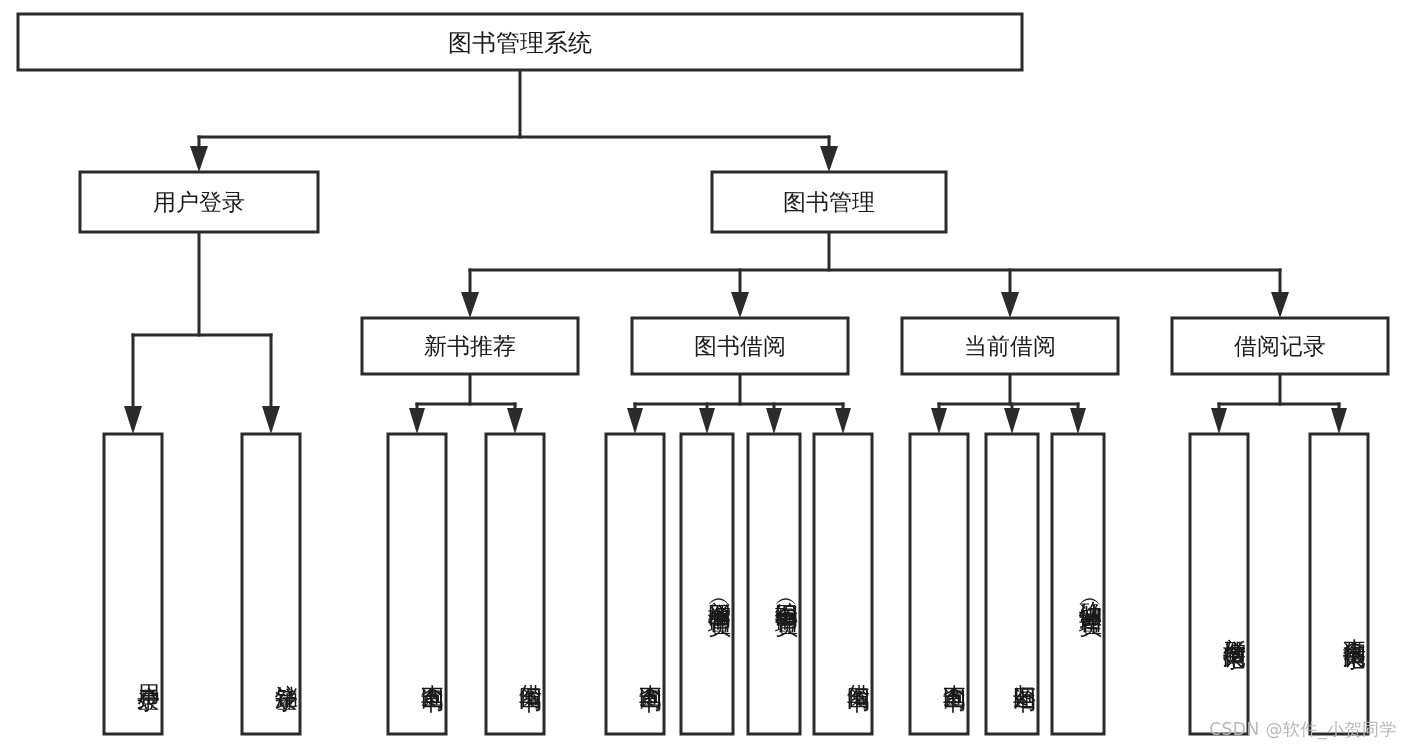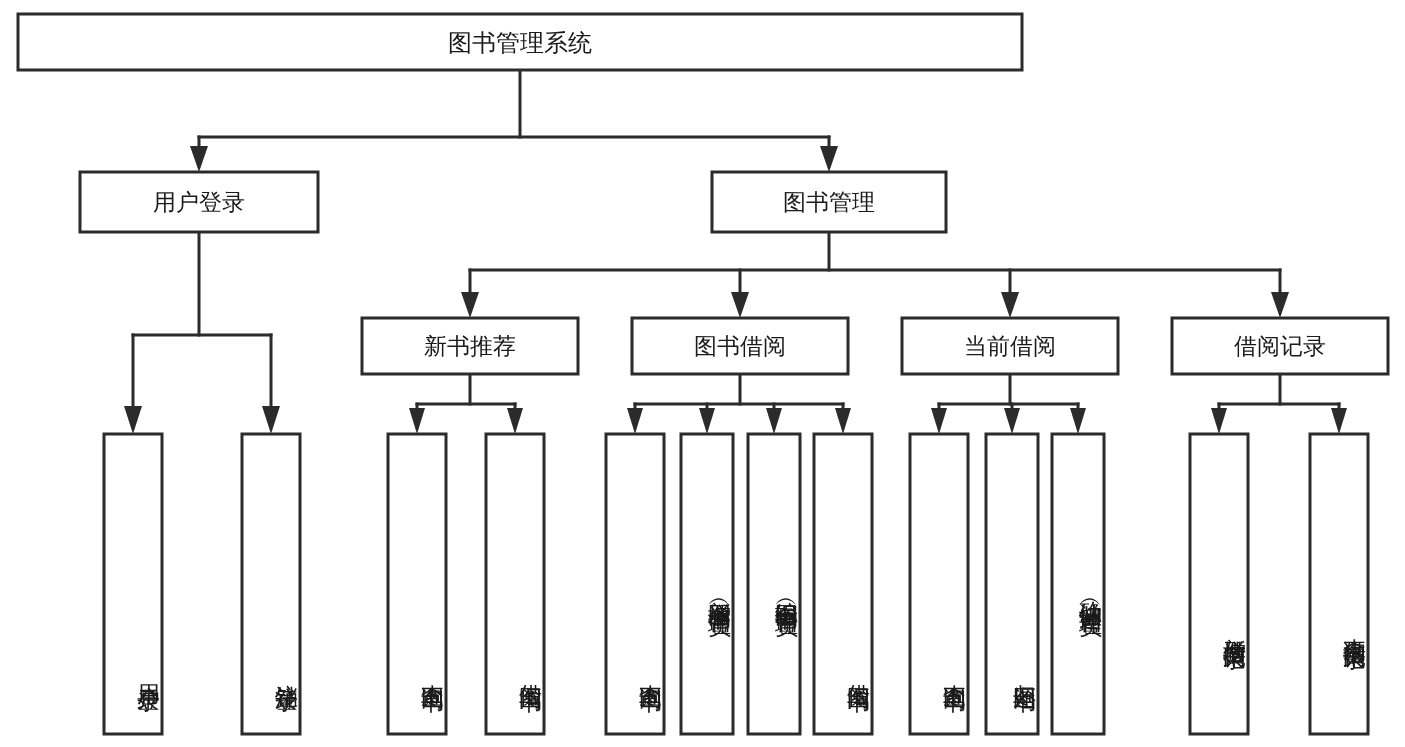--- a/index.html
+++ b/index.html
@@ -218,14 +218,15 @@
   <div class="v-label-box" style="left:910px; top:434px; width:58px; height:300px; padding-top:86px;">查询图书</div>
 
   <div class="v-label-box" style="left:986px; top:434px; width:52px; height:300px; padding-top:86px;">归还图书</div>
 
   <div class="v-label-box" style="left:1052px; top:434px; width:52px; height:300px; padding-top:8px;">确认归还（管理员）</div>
 
   <div class="v-label-box" style="left:1190px; top:434px; width:58px; height:300px; padding-top:42px;">新增借阅记录</div>
 
   <div class="v-label-box" style="left:1310px; top:434px; width:58px; height:300px; padding-top:42px;">查询借阅记录</div>
 
+  <div class="watermark">CSDN @软件_小贺同学</div>
 
 </div>
 
 </body></html>

